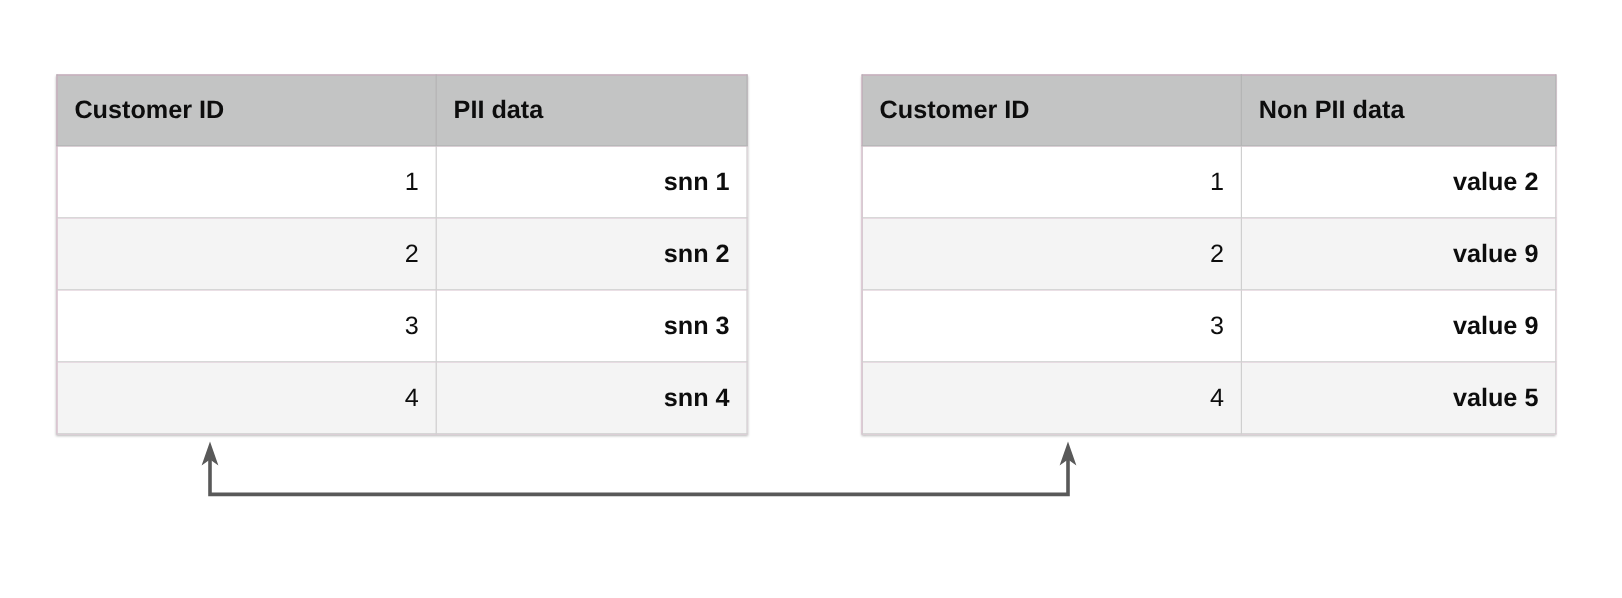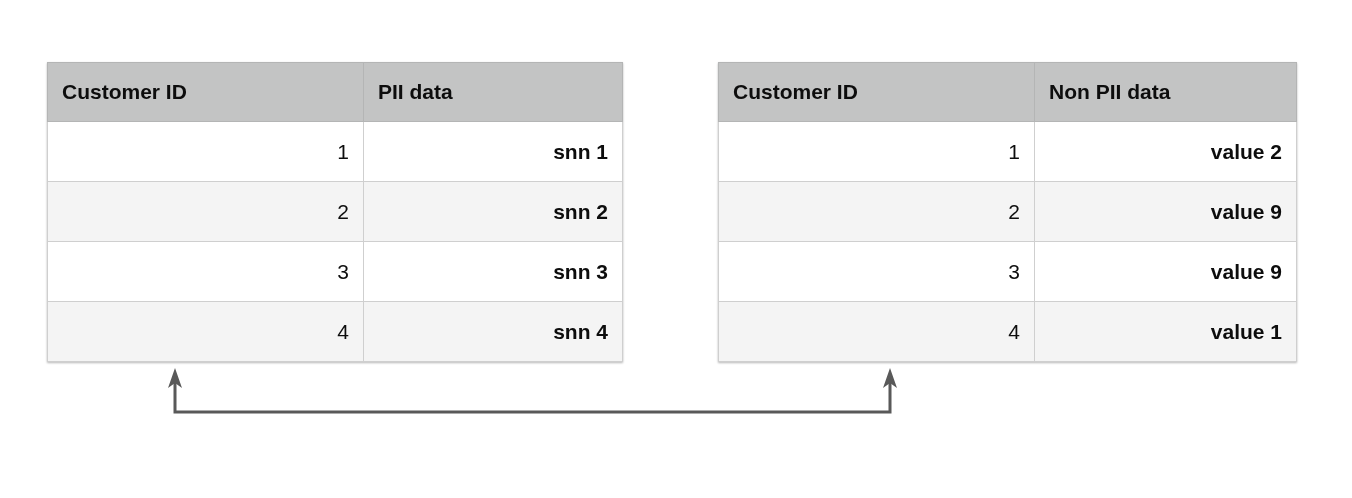--- a/index.html
+++ b/index.html
@@ -143,16 +143,16 @@
     <tr class="row-even">
       <td class="col-id cell-id">2</td>
       <td class="cell-value">value 9</td>
     </tr>
     <tr class="row-odd">
       <td class="col-id cell-id">3</td>
       <td class="cell-value">value 9</td>
     </tr>
     <tr class="row-even">
       <td class="col-id cell-id">4</td>
-      <td class="cell-value">value 1</td>
+      <td class="cell-value">value 5</td>
     </tr>
   </tbody>
 </table>
 
 </body></html>

